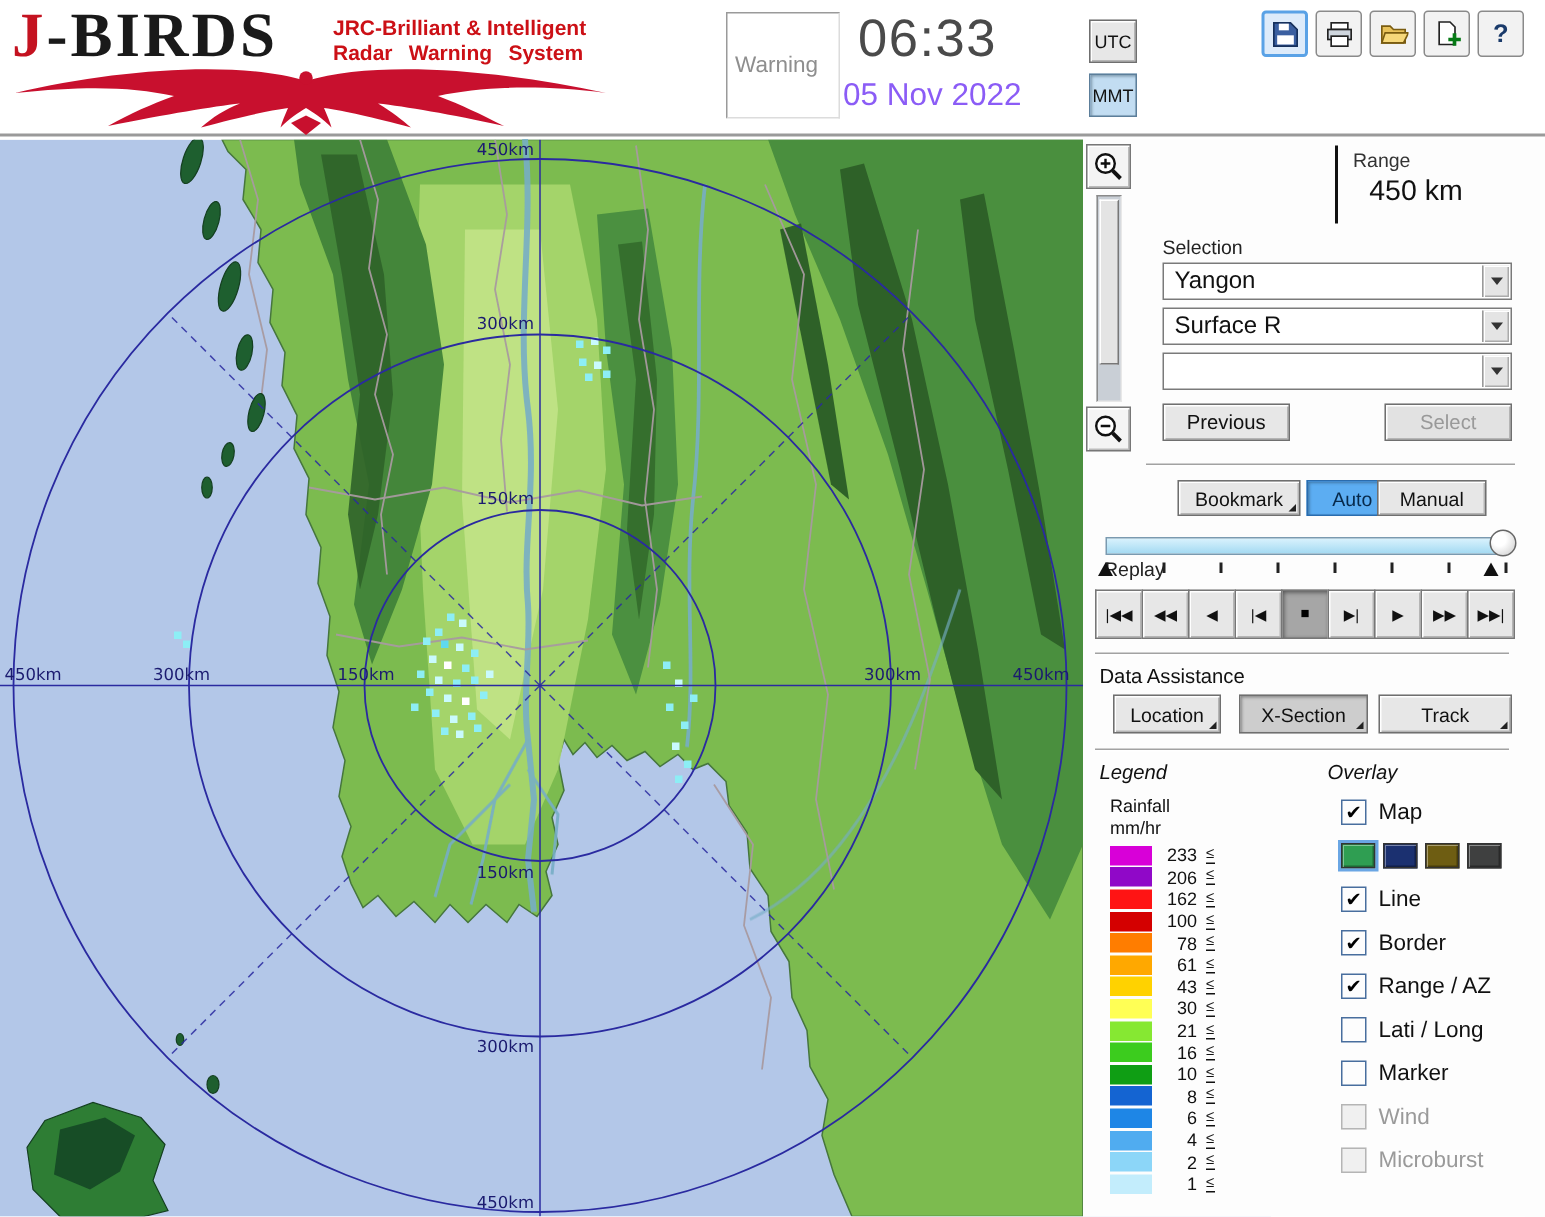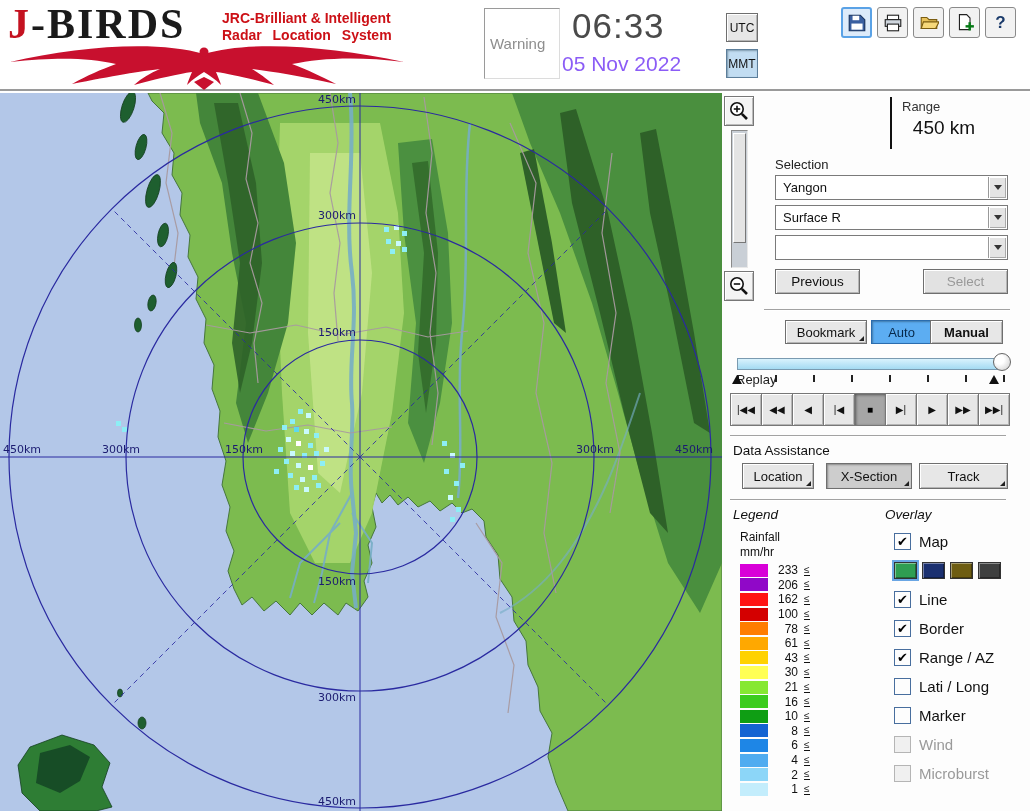--- a/index.html
+++ b/index.html
@@ -52,21 +52,21 @@
     border:1px solid; border-color:#fff #777 #777 #fff; cursor:grab; }
 
   .range-div { position:absolute; left:168px; top:4px; width:2px; height:52px; background:#111; }
   .range-label { position:absolute; left:180px; top:6px; font-size:13px; color:#333; }
   .range-value { position:absolute; left:160px; top:24px; width:124px; text-align:center;
     font-size:19px; color:#111; }
 
   .sec-label { position:absolute; font-size:13px; color:#222; }
   .dd { position:absolute; left:53px; width:233px; height:25px; background:#fff;
     border:1px solid #7a7a7a; display:flex; align-items:center; padding-left:7px;
-    font-size:13px; color:#111; cursor:pointer; }
+    font-size:16px; color:#111; cursor:pointer; }
   .ddbtn { position:absolute; right:1px; top:1px; bottom:1px; width:18px; background:#e4e4e4;
     border-left:1px solid #999; display:flex; align-items:center; justify-content:center;
     box-shadow: inset 1px 1px 0 #fff, inset -1px -1px 0 #aaa; }
   .tri-down { width:0; height:0; border-left:4px solid transparent; border-right:4px solid transparent;
     border-top:5px solid #333; }
   .pbtnw { position:absolute; height:25px; font-size:13.5px; color:#111; cursor:pointer; }
   .disabledbtn { color:#999 !important; background:#e2e2e2; }
 
   .sep { position:absolute; height:2px; border-top:1px solid #a2a2a2; border-bottom:1px solid #fff; }
 
@@ -121,21 +121,21 @@
 </head>
 <body>
 
 <div class="app">
 
   <header>
     <div class="logo">
       <div class="logo-text"><span class="j">J</span><span>-BIRDS</span></div>
       <div class="logo-sub">
         <div>JRC-Brilliant &amp; Intelligent</div>
-        <div class="l2">Radar Location System</div>
+        <div class="l2">Radar Warning System</div>
       </div>
       <svg class="eagle" width="400" height="46" viewBox="0 0 400 46">
         <path fill="#c8102e" d="M2,18 C70,2 150,-4 196,10 C242,-4 322,2 396,18
           C350,12 312,14 284,20 C300,26 312,32 328,40 C292,32 262,27 244,25
           C254,31 260,36 266,41 C240,34 222,30 208,28 C210,33 212,37 213,41
           C207,35 201,31 196,28 C191,31 185,35 179,41 C180,37 182,33 184,28
           C170,30 152,34 126,41 C134,34 142,29 152,25 C134,27 104,32 64,40
           C80,31 92,26 108,20 C80,14 50,13 2,18 Z"></path>
         <circle cx="196" cy="8" r="4.5" fill="#c8102e"></circle>
         <path fill="#c8102e" d="M186,38 L196,46 L206,38 L196,33 Z"></path>
@@ -376,21 +376,21 @@
         </span>
     </div>
     <button class="b3 pbtnw" style="left:53px; top:176px; width:85px;">Previous</button>
     <button class="b3 pbtnw disabledbtn" style="left:201px; top:176px; width:85px;">Select</button>
 
     <div class="sep" style="left:42px; top:216px; width:246px;"></div>
 
     <div class="sec-label" style="left:14px; top:231px;margin-top:48px;">Replay</div>
     <button class="b3 rp-btn" style="left:63px; top:227px; width:82px;"><span>Bookmark</span><span class="grip"></span></button>
     <button class="b3 rp-btn auto-on" style="left:149px; top:227px; width:61px;">Auto</button>
-    <button class="b3 rp-btn" style="left:208px; top:227px; width:73px;font-weight:bold;">Manual</button>
+    <button class="b3 rp-btn" style="left:196px; top:227px; width:73px;">Manual</button>
 
     <div class="sl-track"></div>
     <div class="sl-knob"></div>
     <div class="ticks">
         <div class="tick" style="left: 15px;"></div>
         <div class="tick" style="left: 53px;"></div>
         <div class="tick" style="left: 91px;"></div>
         <div class="tick" style="left: 129px;"></div>
         <div class="tick" style="left: 167px;"></div>
         <div class="tick" style="left: 205px;"></div>

